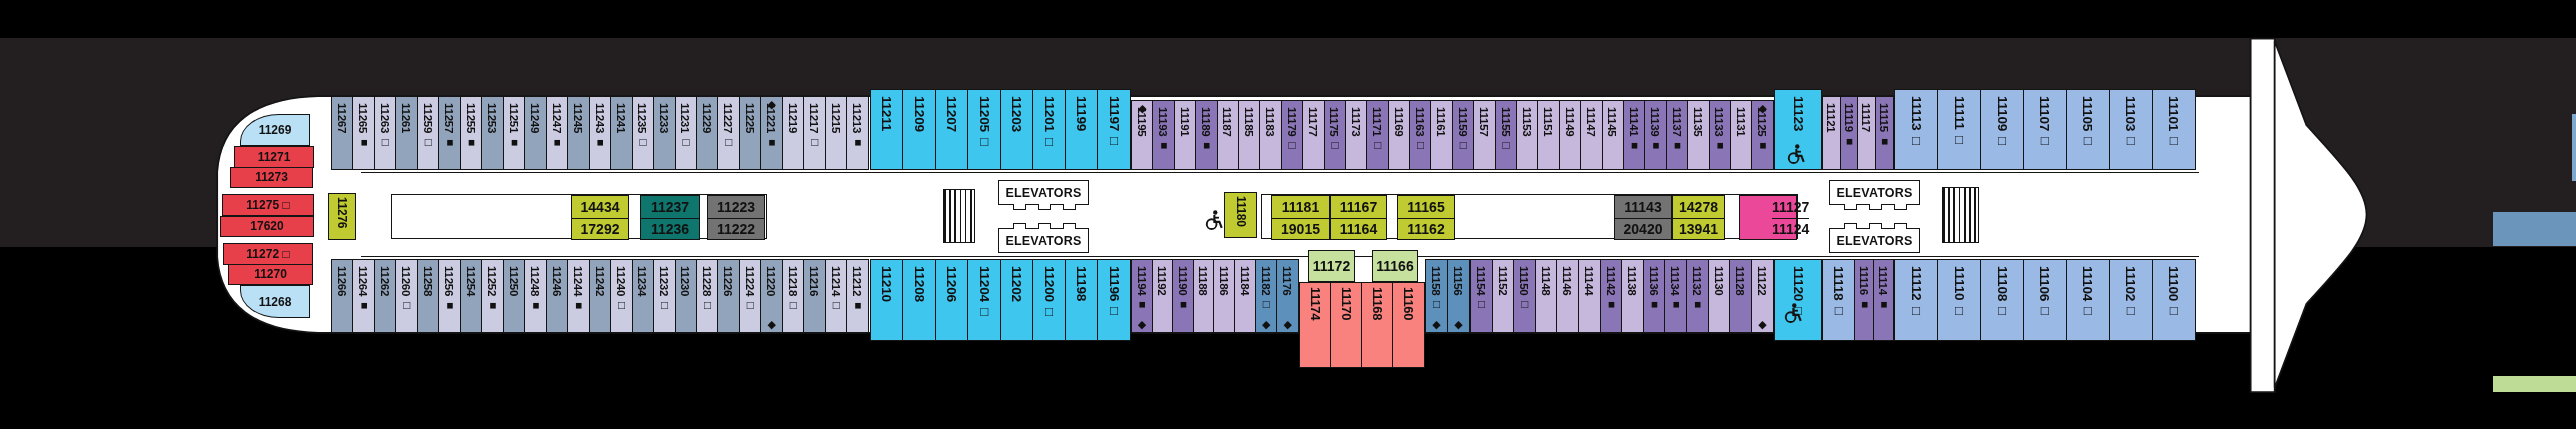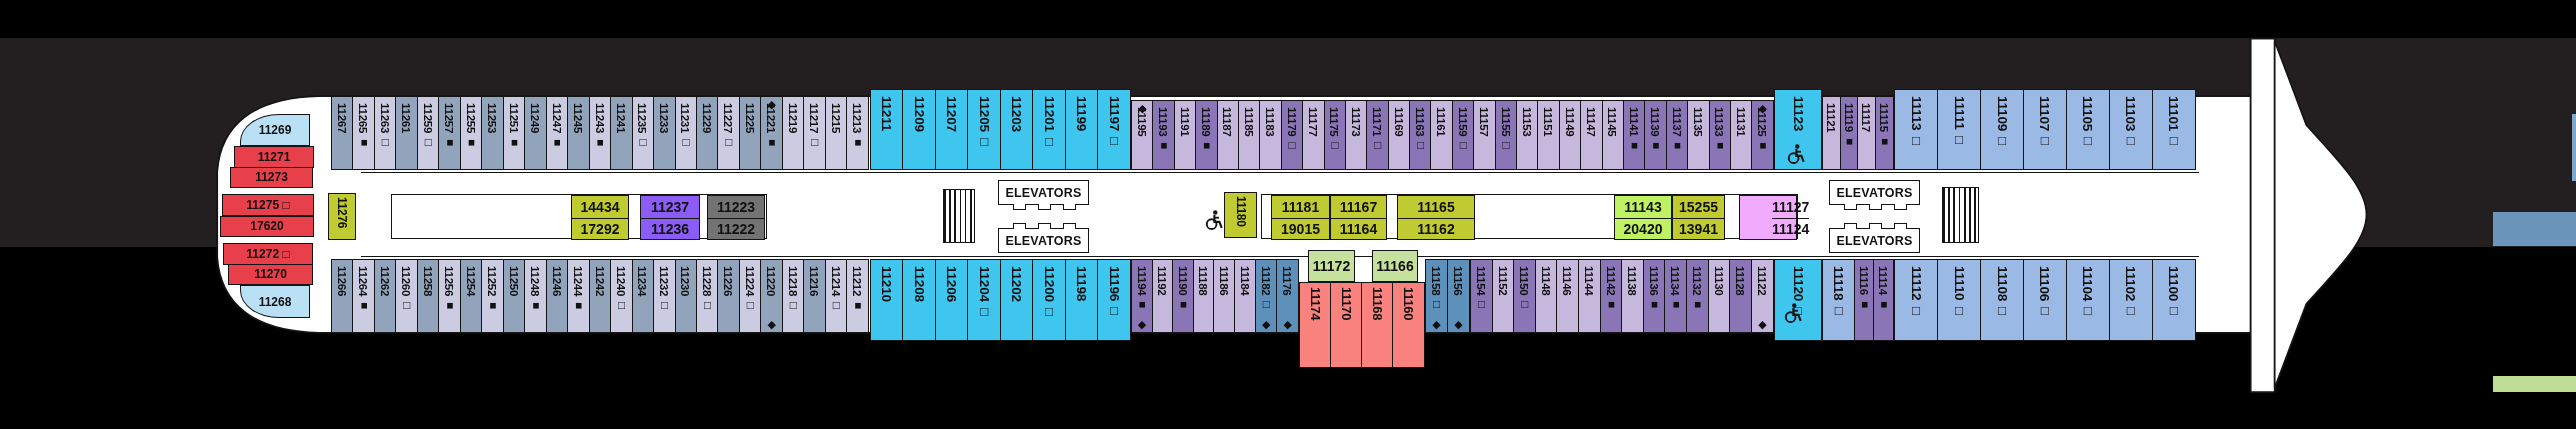--- a/index.html
+++ b/index.html
@@ -548,49 +548,49 @@
       <div class="isingle" style="left: 328px; top: 193px; width: 28px; height: 47px; background: rgb(192, 203, 49);">
         <span class="num" style="font-size: 12px;">11276</span>
       </div>
       <div class="isingle" style="left: 1224px; top: 192px; width: 33px; height: 46px; background: rgb(192, 203, 49);">
         <span class="num" style="font-size: 12px;">11180</span>
       </div>
       <div class="igroup" style="left: 571px; top: 195px; width: 58px; height: 45px; background: rgb(192, 203, 49);">
         <div class="icell">14434</div>
         <div class="icell">17292</div>
       </div>
-      <div class="igroup" style="left: 640px; top: 195px; width: 60px; height: 45px; background: #8b5cf6;">
+      <div class="igroup" style="left: 640px; top: 195px; width: 60px; height: 45px; background: #0f766e;">
         <div class="icell">11237</div>
         <div class="icell">11236</div>
       </div>
       <div class="igroup" style="left: 707px; top: 195px; width: 58px; height: 45px; background: #737373;">
         <div class="icell">11223</div>
         <div class="icell">11222</div>
       </div>
       <div class="igroup" style="left: 1271px; top: 195px; width: 59px; height: 45px; background: rgb(192, 203, 49);">
         <div class="icell">11181</div>
         <div class="icell">19015</div>
       </div>
       <div class="igroup" style="left: 1330px; top: 195px; width: 57px; height: 45px; background: rgb(192, 203, 49);">
         <div class="icell">11167</div>
         <div class="icell">11164</div>
       </div>
-      <div class="igroup" style="left: 1397px; top: 195px; width: 78px; height: 45px; background: rgb(192, 203, 49);">
+      <div class="igroup" style="left: 1397px; top: 195px; width: 58px; height: 45px; background: rgb(192, 203, 49);">
         <div class="icell">11165</div>
         <div class="icell">11162</div>
       </div>
-      <div class="igroup" style="left: 1614px; top: 195px; width: 58px; height: 45px; background: #bef264; text-align: right;">
+      <div class="igroup" style="left: 1614px; top: 195px; width: 58px; height: 45px; background: #737373; text-align: right;">
         <div class="icell">11143</div>
         <div class="icell">20420</div>
       </div>
       <div class="igroup" style="left: 1672px; top: 195px; width: 53px; height: 45px; background: rgb(192, 203, 49);">
-        <div class="icell">15255</div>
+        <div class="icell">14278</div>
         <div class="icell">13941</div>
       </div>
-      <div class="igroup" style="left: 1739px; top: 195px; width: 58px; height: 45px; background: #f0abfc; padding-left: 32px;">
+      <div class="igroup" style="left: 1739px; top: 195px; width: 58px; height: 45px; background: #ec4899; padding-left: 32px;">
         <div class="icell">11127</div>
         <div class="icell">11124</div>
       </div>
       <div class="greencab" style="left: 1308px; top: 250px; width: 47px; height: 32px; background: rgb(198, 224, 158);">11172</div>
       <div class="greencab" style="left: 1372px; top: 250px; width: 46px; height: 32px; background: rgb(198, 224, 158);">11166</div>
       <div class="redrow" style="left: 1299px; top: 282px; width: 126px; height: 86px;">
         <div class="cabin redline" style="background: rgb(249, 130, 127);">
           <span class="num" style="font-size: 13px;">11174</span>
         </div>
         <div class="cabin redline" style="background: rgb(249, 130, 127);">

